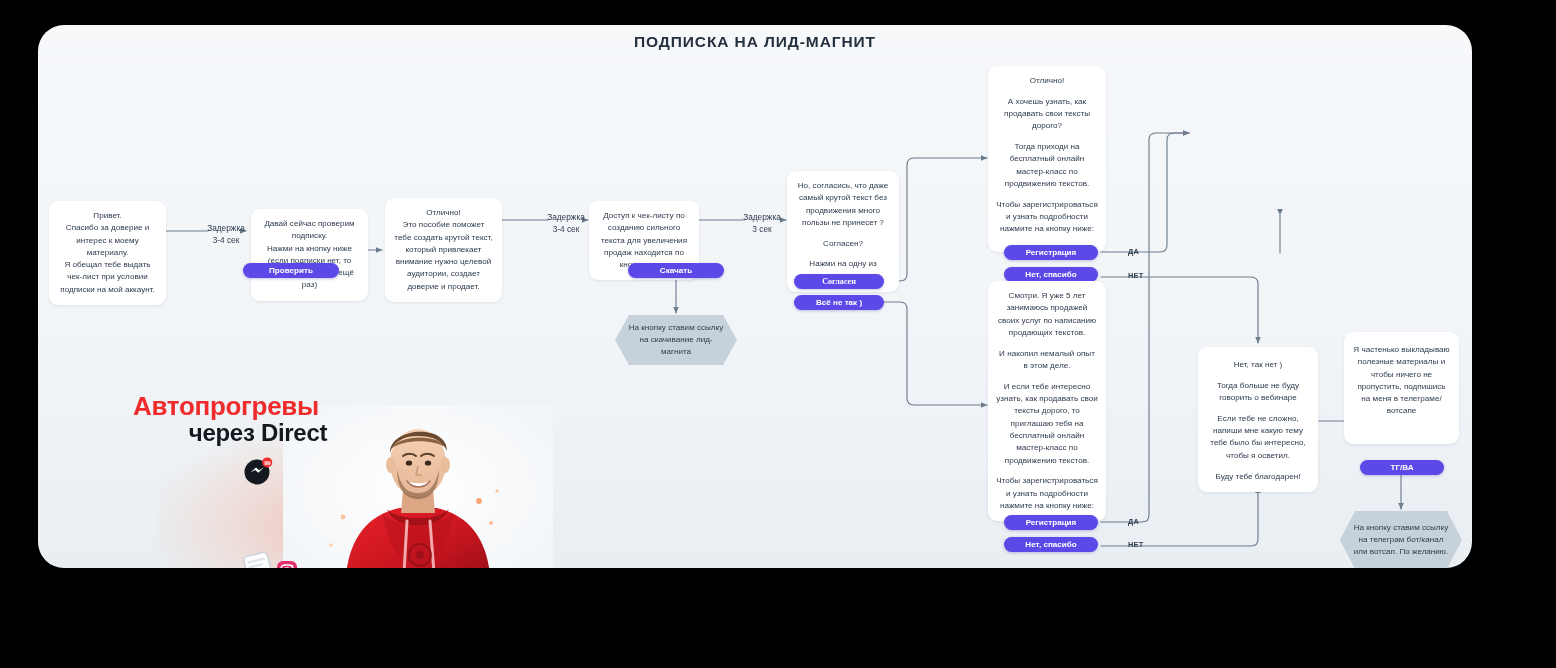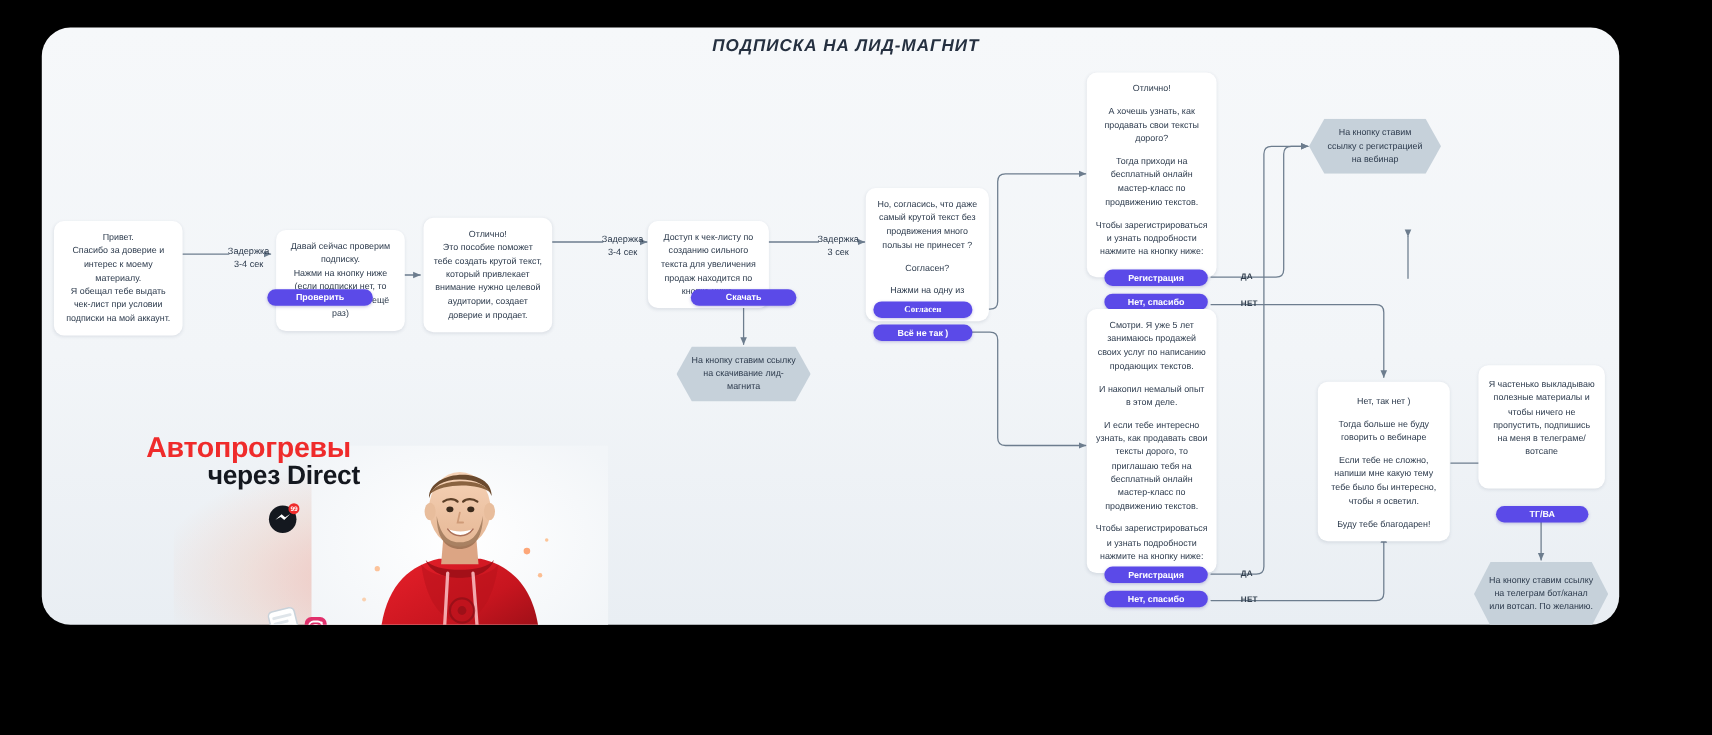--- a/index.html
+++ b/index.html
@@ -1,22 +1,22 @@
 <!DOCTYPE html>
 <html><head>
 <meta charset="utf-8">
 <style>
   html,body{margin:0;padding:0;background:#000;}
   body{width:1556px;height:668px;overflow:hidden;font-family:"Liberation Sans",sans-serif;}
   #stage{position:relative;width:1556px;height:668px;background:#000;}
   #card{position:absolute;left:38px;top:25px;width:1434px;height:543px;
         background:linear-gradient(180deg,#f6f8fa 0%,#f2f5f8 55%,#e9eef3 100%);
         border-radius:26px;overflow:hidden;box-shadow:0 8px 30px rgba(0,0,0,.45);}
-  #title{position:absolute;left:14px;top:8px;width:100%;text-align:center;
-         font-size:15.5px;font-weight:700;letter-spacing:.9px;color:#253040;font-style:italic;}
+  #title{position:absolute;left:0;top:8px;width:100%;text-align:center;
+         font-size:15.5px;font-weight:700;letter-spacing:.9px;color:#253040;}
   #svg{position:absolute;left:0;top:0;width:1434px;height:543px;}
   .node{position:absolute;background:#fff;border-radius:9px;
         box-shadow:0 1px 3px rgba(40,60,90,.10);
         font-size:8.1px;line-height:1.52;color:#2d3b4d;text-align:center;
         padding:9px 8px;box-sizing:border-box;}
   .node p{margin:0 0 8.5px 0;}
   .node p:last-child{margin-bottom:0;}
   .btn{position:absolute;background:#5b4ae8;color:#fff;border-radius:20px;
        font-size:8.1px;font-weight:600;text-align:left;display:flex;
        align-items:center;justify-content:center;box-sizing:border-box;
@@ -150,26 +150,20 @@
       <p>И накопил немалый опыт в этом деле.</p>
       <p>И если тебе интересно узнать, как продавать свои тексты дорого, то приглашаю тебя на бесплатный онлайн мастер-класс по продвижению текстов.</p>
       <p>Чтобы зарегистрироваться и узнать подробности нажмите на кнопку ниже:</p>
     </div>
     <div class="btn" style="left:966px;top:490px;width:94px;height:15px;">Регистрация</div>
     <div class="btn" style="left:966px;top:512px;width:94px;height:15px;">Нет, спасибо</div>
 
     <div class="elabel" style="left:1090px;top:492px;">ДА</div>
     <div class="elabel" style="left:1090px;top:515px;">НЕТ</div>
 
-    <div class="hexwrap" style="left:1152px;top:83px;width:120px;height:50px;">
-      <svg width="120" height="50" viewBox="0 0 120 50">
-        <polygon points="14,0 106,0 120,25 106,50 14,50 0,25" fill="#c6d1da"></polygon>
-      </svg>
-      <div class="hxlabel">На кнопку ставим ссылку с регистрацией на вебинар</div>
-    </div>
 
     <div class="node" style="left:1160px;top:322px;width:120px;min-height:136px;padding-top:12px;">
       <p>Нет, так нет )</p>
       <p>Тогда больше не буду говорить о вебинаре</p>
       <p>Если тебе не сложно, напиши мне какую тему тебе было бы интересно, чтобы я осветил.</p>
       <p>Буду тебе благодарен!</p>
     </div>
 
     <div class="node" style="left:1306px;top:307px;width:115px;min-height:112px;padding-top:12px;">
       <p>Я частенько выкладываю полезные материалы и чтобы ничего не пропустить, подпишись на меня в телеграме/вотсапе</p>

